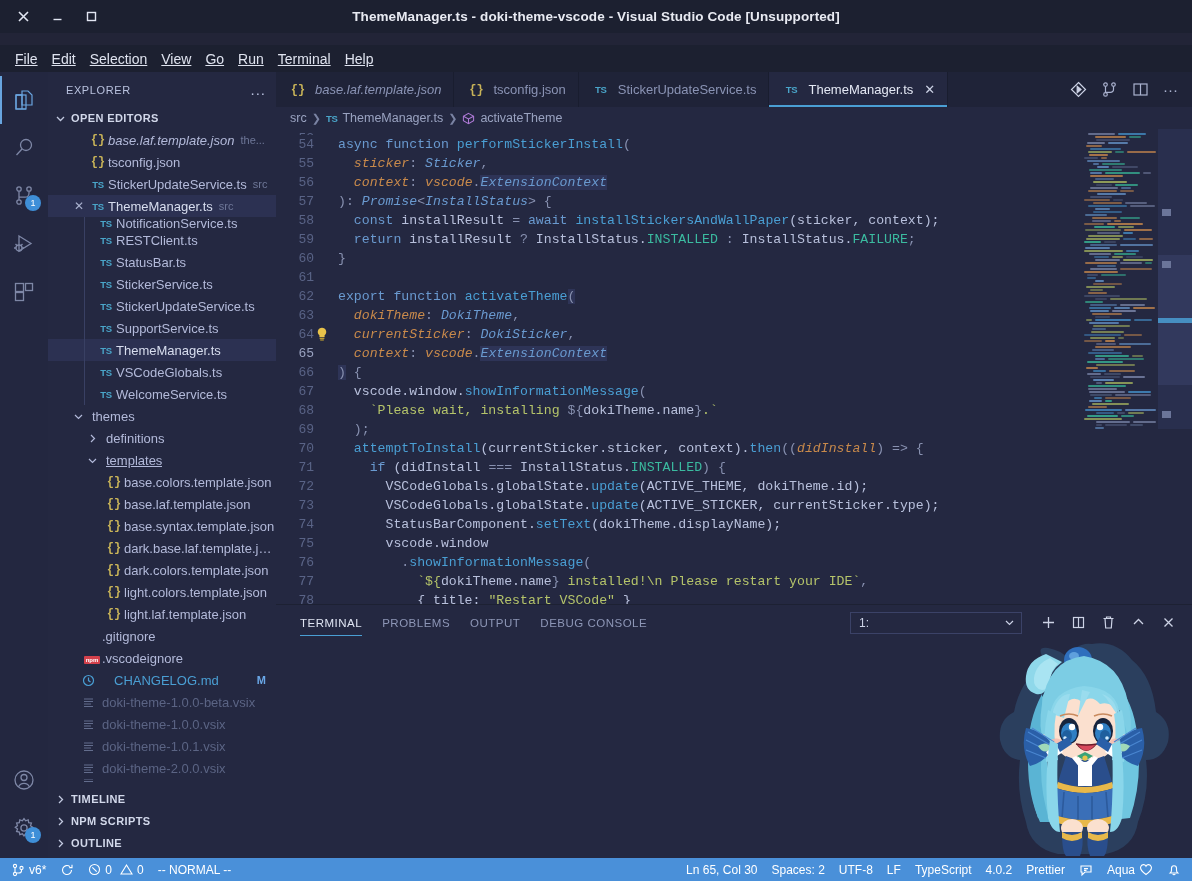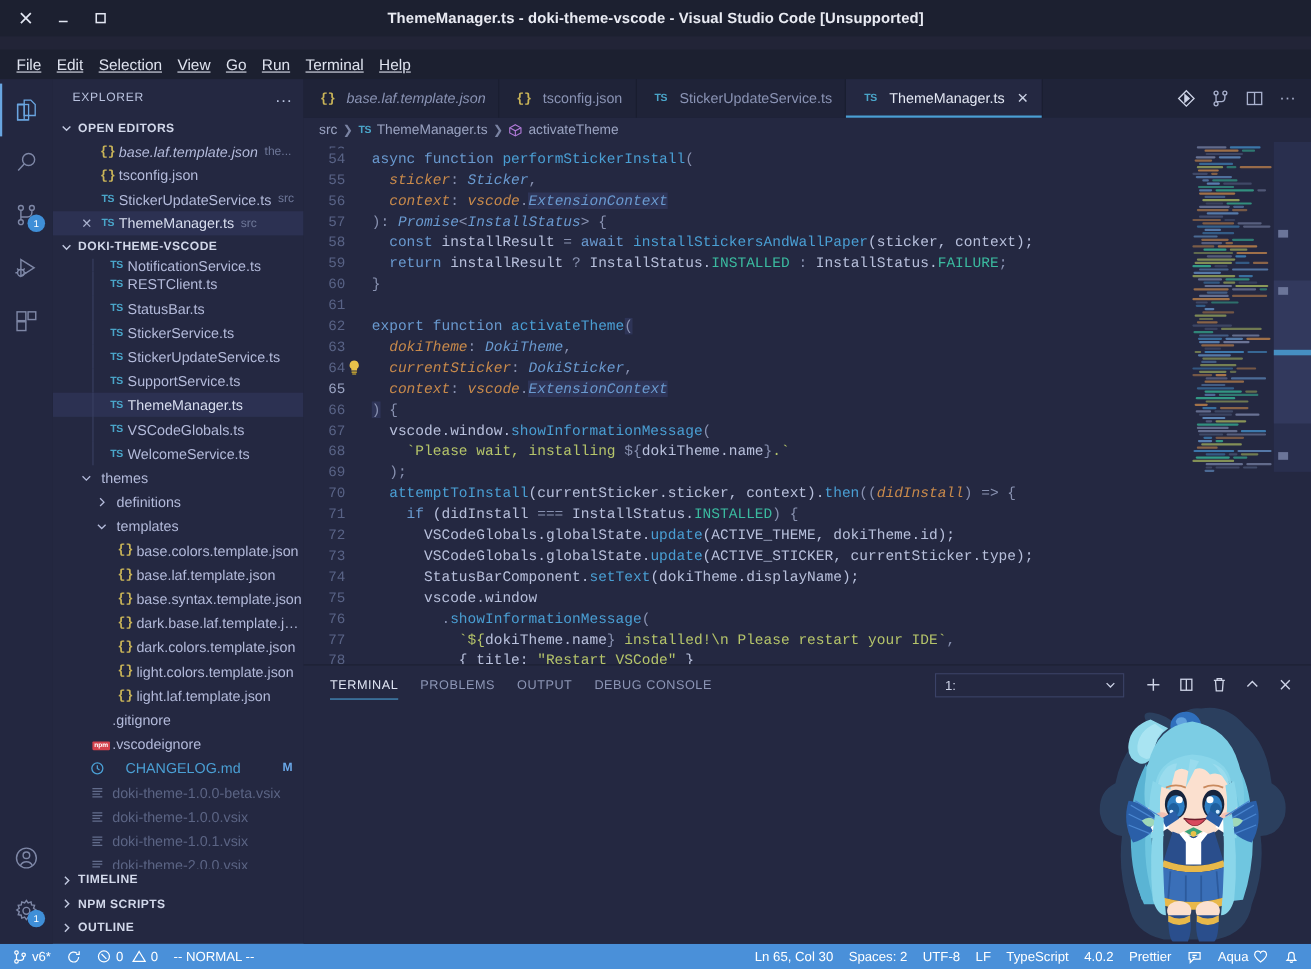--- a/index.html
+++ b/index.html
@@ -333,28 +333,20 @@
         <span class="lbl">StickerUpdateService.ts</span>
         <span class="suffix">src</span>
       </div>
       <div class="tree-row selected" style="padding-left:22px;">
         <span class="close-x">✕</span>
         <span class="ficon ic-ts">TS</span>
         <span class="lbl">ThemeManager.ts</span>
         <span class="suffix">src</span>
       </div>
 
-      <div class="sb-section-title">
-        <span class="chev">
-          <svg width="11" height="11" viewBox="0 0 11 11" fill="none" stroke="#c2c9e0" stroke-width="1.3">
-              <path d="M2 4 L5.5 7.5 L9 4"></path>
-            </svg>
-        </span>
-        <span>DOKI-THEME-VSCODE</span>
-      </div>
 
       <div class="tree-scroll">
 
         <div class="tree-row" style="padding-left:48px; height:12px; overflow:hidden;">
           <span class="indent-guide" style="left:36px"></span>
           <span class="ficon ic-ts">TS</span>
           <span class="lbl">NotificationService.ts</span>
         </div>
         <div class="tree-row" style="padding-left:48px;">
           <span class="indent-guide" style="left:36px"></span>
@@ -405,21 +397,21 @@
           <span class="lbl" style="margin-left:6px">themes</span>
         </div>
         <div class="tree-row" style="padding-left:36px;">
           <span class="chev">
             <svg width="11" height="11" viewBox="0 0 11 11" fill="none" stroke="#b3bada" stroke-width="1.2">
                 <path d="M4 2 L7.5 5.5 L4 9"></path>
               </svg>
           </span>
           <span class="lbl" style="margin-left:6px">definitions</span>
         </div>
-        <div class="tree-row" style="padding-left:36px;">
+        <div class="tree-row" style="padding-left:36px;text-decoration:underline;">
           <span class="chev">
             <svg width="11" height="11" viewBox="0 0 11 11" fill="none" stroke="#b3bada" stroke-width="1.2">
                 <path d="M2 4 L5.5 7.5 L9 4"></path>
               </svg>
           </span>
           <span class="lbl" style="margin-left:6px">templates</span>
         </div>
         <div class="tree-row" style="padding-left:56px;">
           <span class="ficon ic-json">{}</span>
           <span class="lbl">base.colors.template.json</span>

